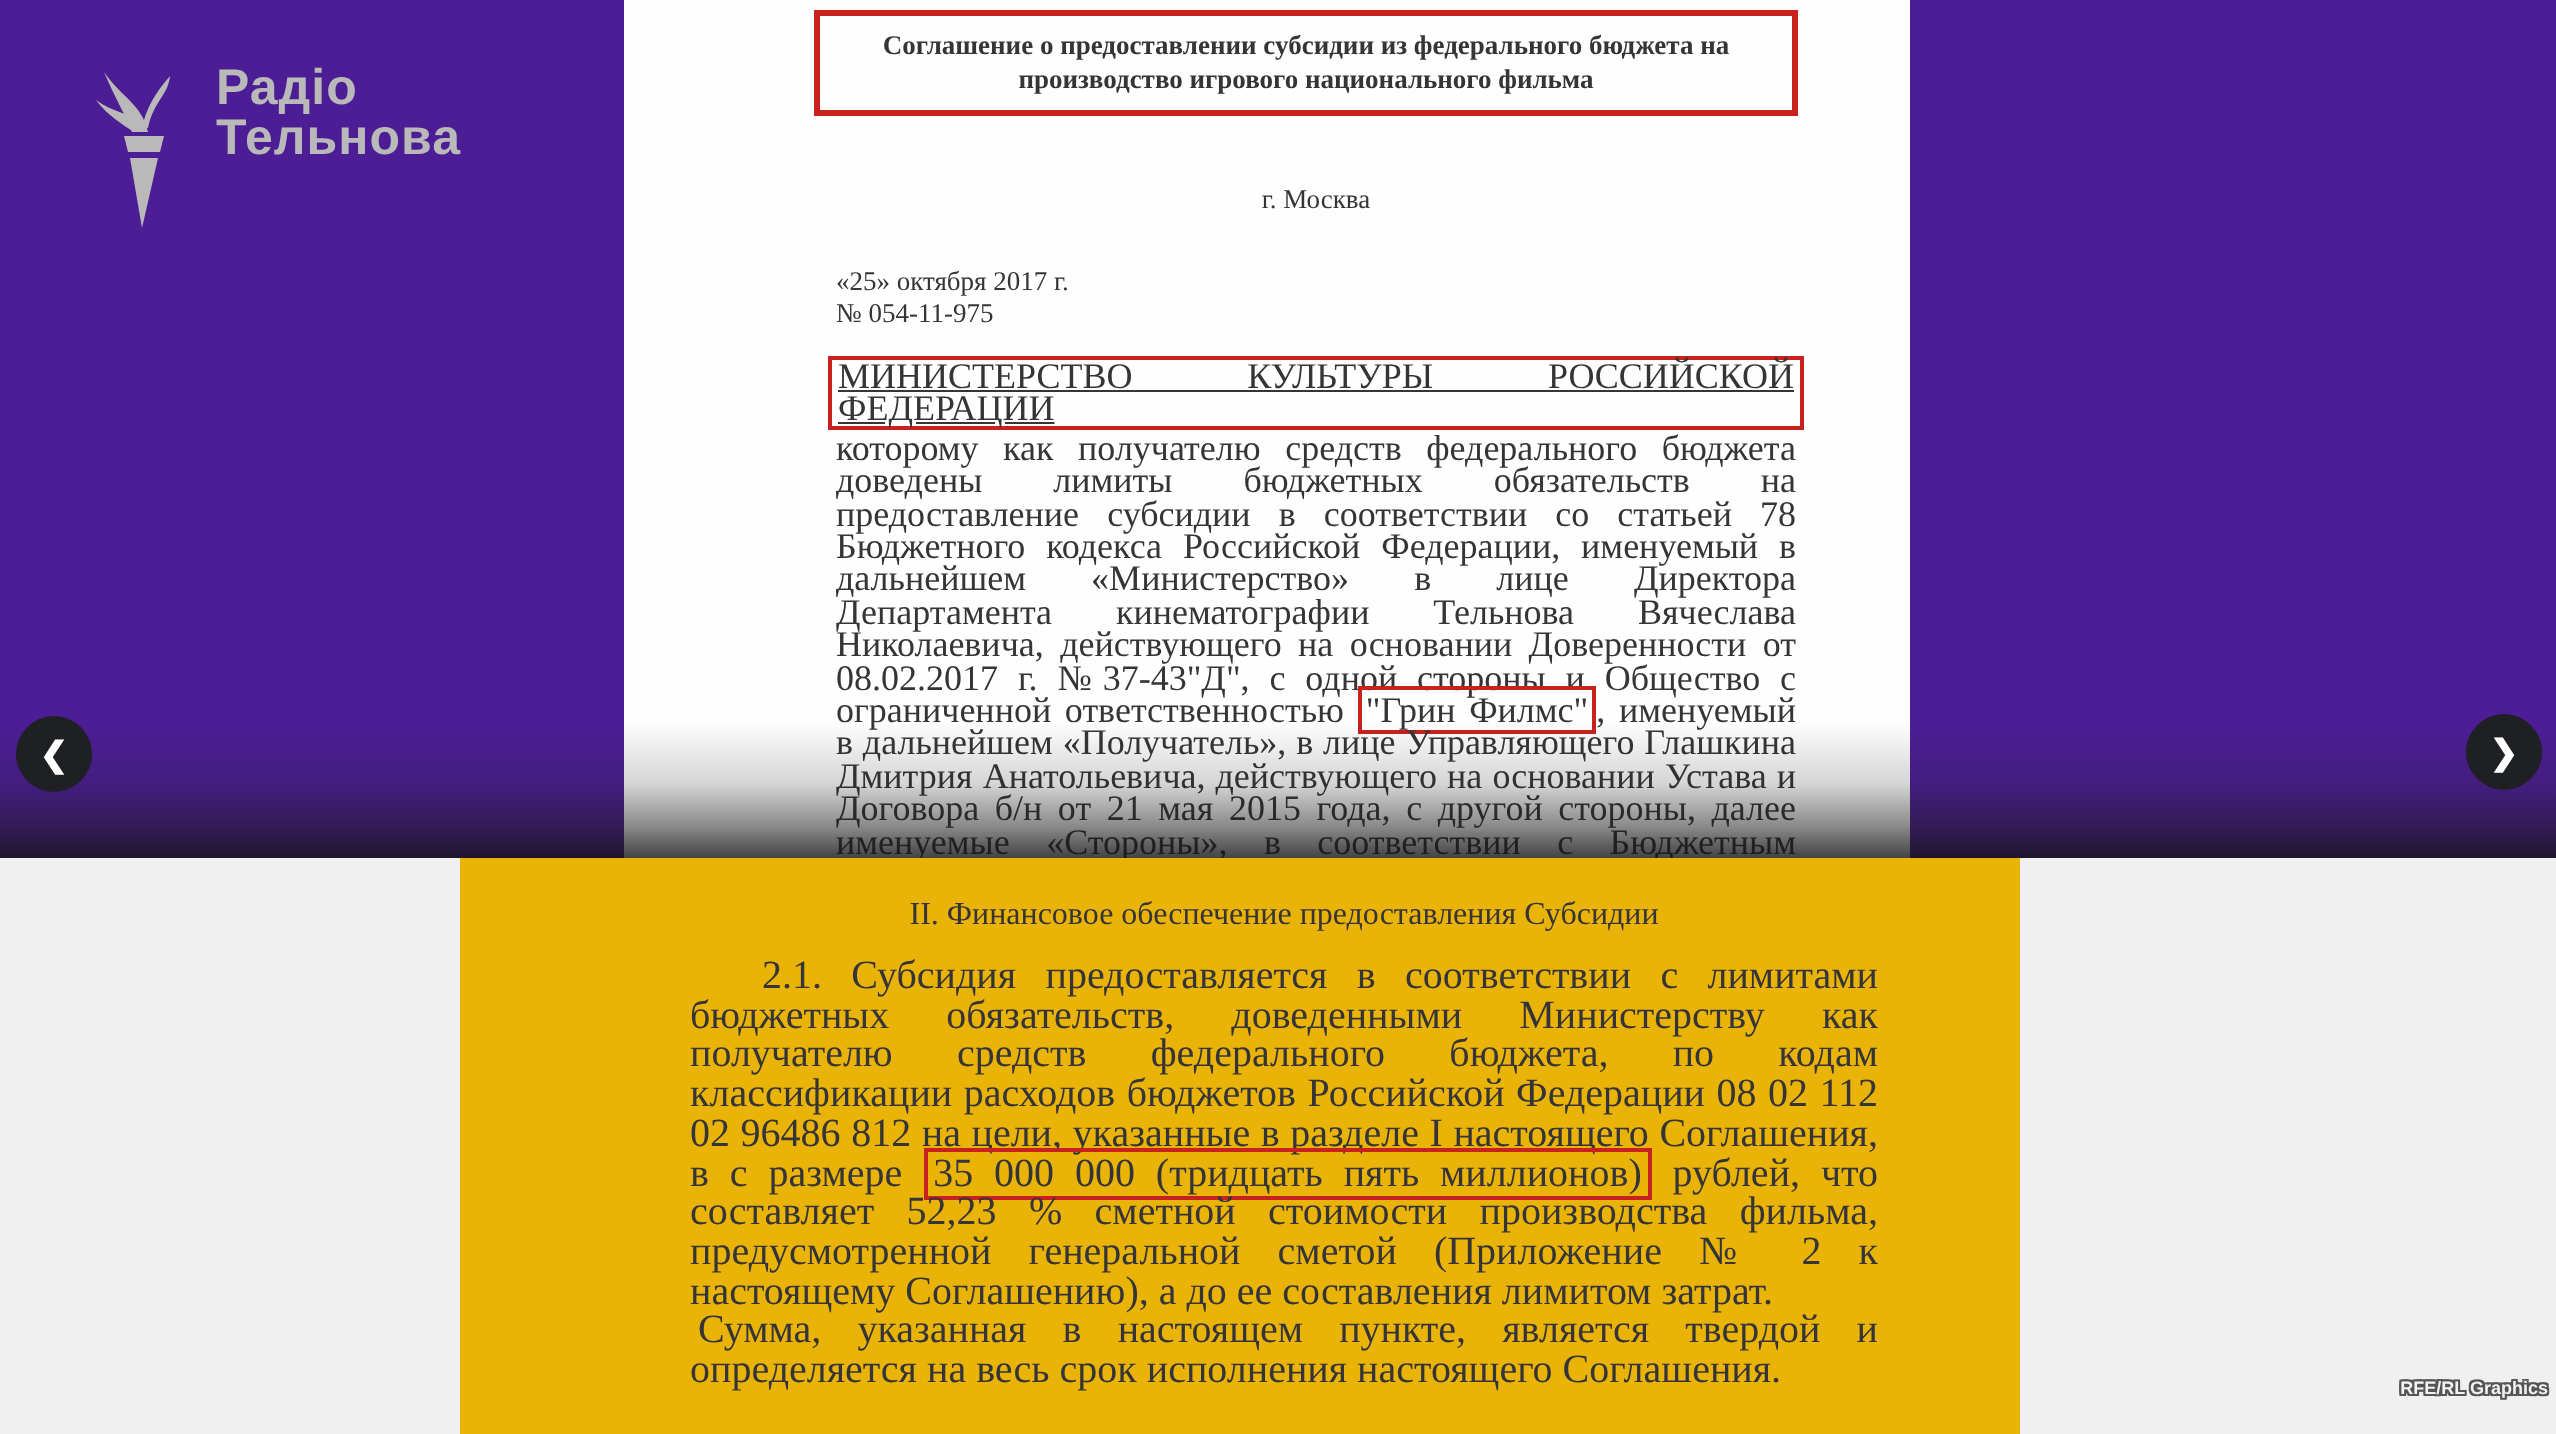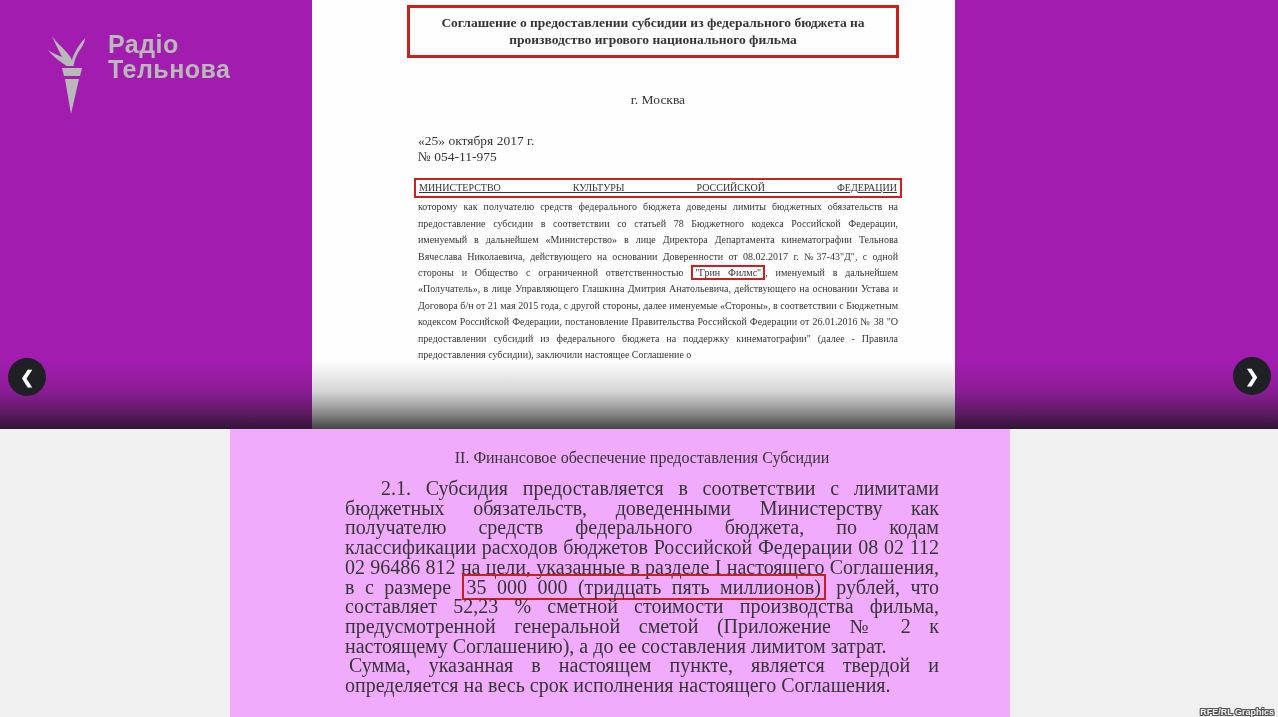--- a/index.html
+++ b/index.html
@@ -1,30 +1,30 @@
 <!DOCTYPE html>
 <html><head>
 <meta charset="utf-8">
 <style>
   html,body{margin:0;padding:0;}
   body{font-family:"Liberation Sans",sans-serif;}
   .stage{position:relative;width:1278px;height:717px;overflow:hidden;background:#ffffff;}
 
   
-  .top-section{position:absolute;left:0;top:0;width:1278px;height:429px;background:#a21caf;}
+  .top-section{position:absolute;left:0;top:0;width:1278px;height:429px;background:#4c1d95;}
   .top-page{position:absolute;left:312px;top:0;width:643px;height:429px;background:#fefefe;}
   .doc-serif{font-family:"Liberation Serif","DejaVu Serif",serif;color:#353537;}
 
   .title-box{position:absolute;left:95px;top:5px;width:470px;border:3px solid #c9211e;
              padding:6px 8px 7px 8px;text-align:center;font-weight:bold;
              font-size:13.5px;line-height:17px;}
   .city-line{position:absolute;left:106px;top:92px;width:480px;text-align:center;font-size:13.5px;}
   .date-row{position:absolute;left:106px;top:133px;width:480px;display:flex;
             justify-content:space-between;font-size:13.5px;flex-direction:column;}
-  .para1{position:absolute;left:106px;top:178px;width:480px;font-size:10px;
+  .para1{position:absolute;left:106px;top:178px;width:480px;font-size:18px;
          line-height:16.4px;text-align:justify;}
   .ministry-box{border:2.5px solid #c9211e;padding:0 3px;margin:0 -4px 1px -4px;
                 text-align:justify;text-align-last:justify;text-decoration:underline;}
   .inline-redbox{border:2px solid #c9211e;padding:0 2px;white-space:nowrap;}
 
   .shadow-gradient{position:absolute;left:0;top:361px;width:1278px;height:68px;
         background:linear-gradient(180deg,rgba(30,30,30,0) 0%,rgba(30,30,30,0.18) 45%,
         rgba(25,25,25,0.52) 78%,rgba(20,20,20,0.80) 100%);pointer-events:none;}
 
   
@@ -33,30 +33,30 @@
 
   
   .nav-btn{position:absolute;width:38px;height:38px;border-radius:50%;background:#1e2023;
            display:flex;align-items:center;justify-content:center;cursor:pointer;
            color:#ffffff;font-size:17px;font-weight:bold;line-height:1;}
   .nav-prev{left:8px;top:358px;}
   .nav-next{left:1233px;top:357px;}
 
   
   .bottom-section{position:absolute;left:0;top:429px;width:1278px;height:288px;background:#f0f0f1;}
-  .bottom-page{position:absolute;left:230px;top:0;width:780px;height:288px;background:#f0abfc;}
+  .bottom-page{position:absolute;left:230px;top:0;width:780px;height:288px;background:#eab308;}
   .sec-heading{position:absolute;left:115px;top:20px;width:594px;text-align:center;font-size:16px;}
   .para2-wrap{position:absolute;left:115px;top:50px;width:594px;font-size:20px;
               line-height:19.7px;text-align:justify;}
   .para2-wrap p{margin:0;}
   .p-indent{text-indent:36px;}
   .p-small-indent{text-indent:4px;}
   .amount-redbox{border:2.5px solid #c9211e;padding:0 3px;white-space:nowrap;}
 
-  .credit{position:absolute;right:4px;bottom:0;font-size:9px;font-weight:bold;color:#f2f2f2;
+  .credit{position:absolute;right:4px;bottom:18px;font-size:9px;font-weight:bold;color:#f2f2f2;
           text-shadow:-1px -1px 0 #555,1px -1px 0 #555,-1px 1px 0 #555,1px 1px 0 #555,
                       0 -1px 0 #555,0 1px 0 #555,-1px 0 0 #555,1px 0 0 #555;}
 </style>
 </head>
 <body>
 
 <div class="stage">
 
   <div class="top-section">
     <div class="top-page doc-serif">

